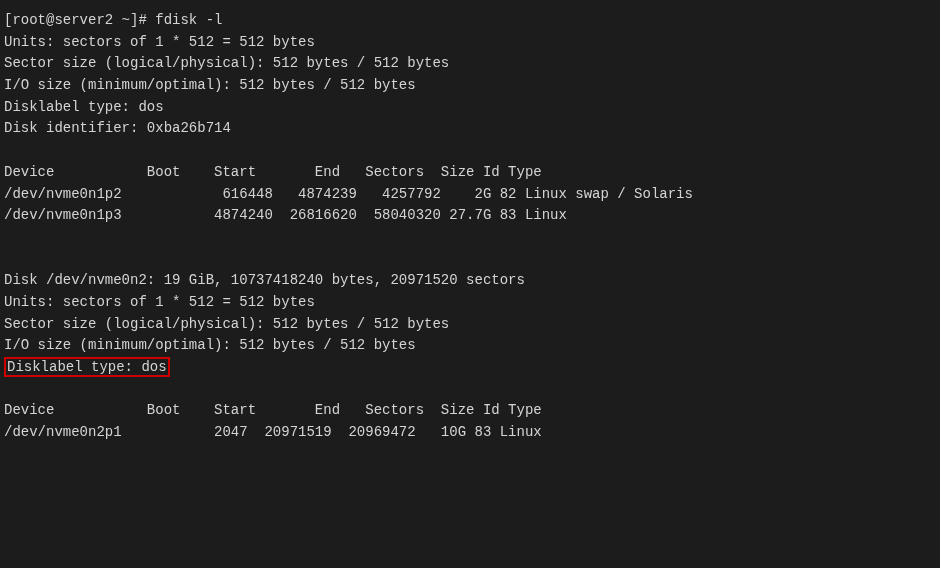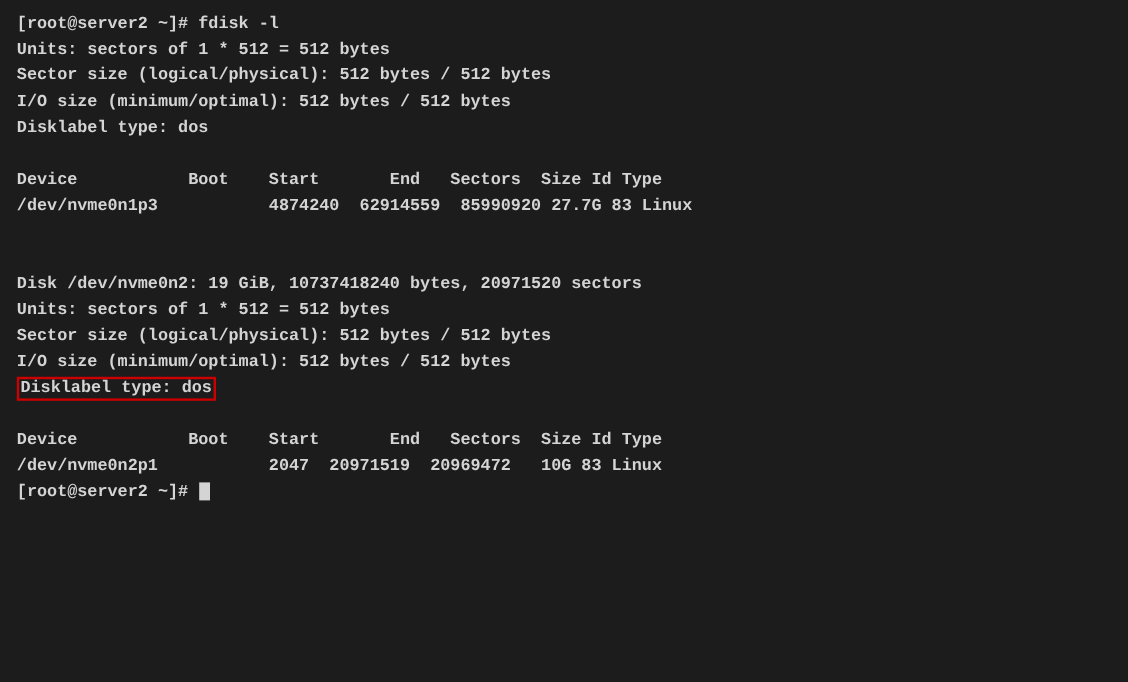--- a/index.html
+++ b/index.html
@@ -15,23 +15,22 @@
       font-family: 'Courier New', Courier, monospace;
       font-size: 14px;
       color: #d4d4d4;
       overflow: hidden;
     }
 
     .terminal {
       width: 940px;
       height: 568px;
       background-color: #1c1c1c;
-      padding: 10px 14px;
+      padding: 10px 4px;
       line-height: 1.55;
-      font-weight: bold;
     }
 
     .line {
       white-space: pre;
       display: block;
     }
 
     .highlight-box {
       display: inline;
       border: 2px solid #cc0000;
@@ -60,37 +59,38 @@
 
 
   <span class="line">Units: sectors of 1 * 512 = 512 bytes</span>
 
   <span class="line">Sector size (logical/physical): 512 bytes / 512 bytes</span>
 
   <span class="line">I/O size (minimum/optimal): 512 bytes / 512 bytes</span>
 
   <span class="line">Disklabel type: dos</span>
 
+  <span class="line">Disk identifier: 0xba26b714</span>
 
   <div class="blank"></div>
 
   <span class="line">Device           Boot    Start       End   Sectors  Size Id Type</span>
 
-  <span class="line">/dev/nvme0n1p3           4874240  62914559  85990920 27.7G 83 Linux</span>
+  <span class="line">/dev/nvme0n1p2            616448   4874239   4257792    2G 82 Linux swap / Solaris</span>
+  <span class="line">/dev/nvme0n1p3           4874240  26816620  58040320 27.7G 83 Linux</span>
 
   <div class="blank"></div>
   <div class="blank"></div>
 
   <span class="line">Disk /dev/nvme0n2: 19 GiB, 10737418240 bytes, 20971520 sectors</span>
   <span class="line">Units: sectors of 1 * 512 = 512 bytes</span>
   <span class="line">Sector size (logical/physical): 512 bytes / 512 bytes</span>
   <span class="line">I/O size (minimum/optimal): 512 bytes / 512 bytes</span>
 
   <span class="line"><span class="highlight-box">Disklabel type: dos</span></span>
 
   <div class="blank"></div>
 
   <span class="line">Device           Boot    Start       End   Sectors  Size Id Type</span>
 
   <span class="line">/dev/nvme0n2p1           2047  20971519  20969472   10G 83 Linux</span>
 
-  <span class="line"><span>[root@server2 ~]# </span><span class="cursor"></span></span>
 </div>
 
 </body></html>

